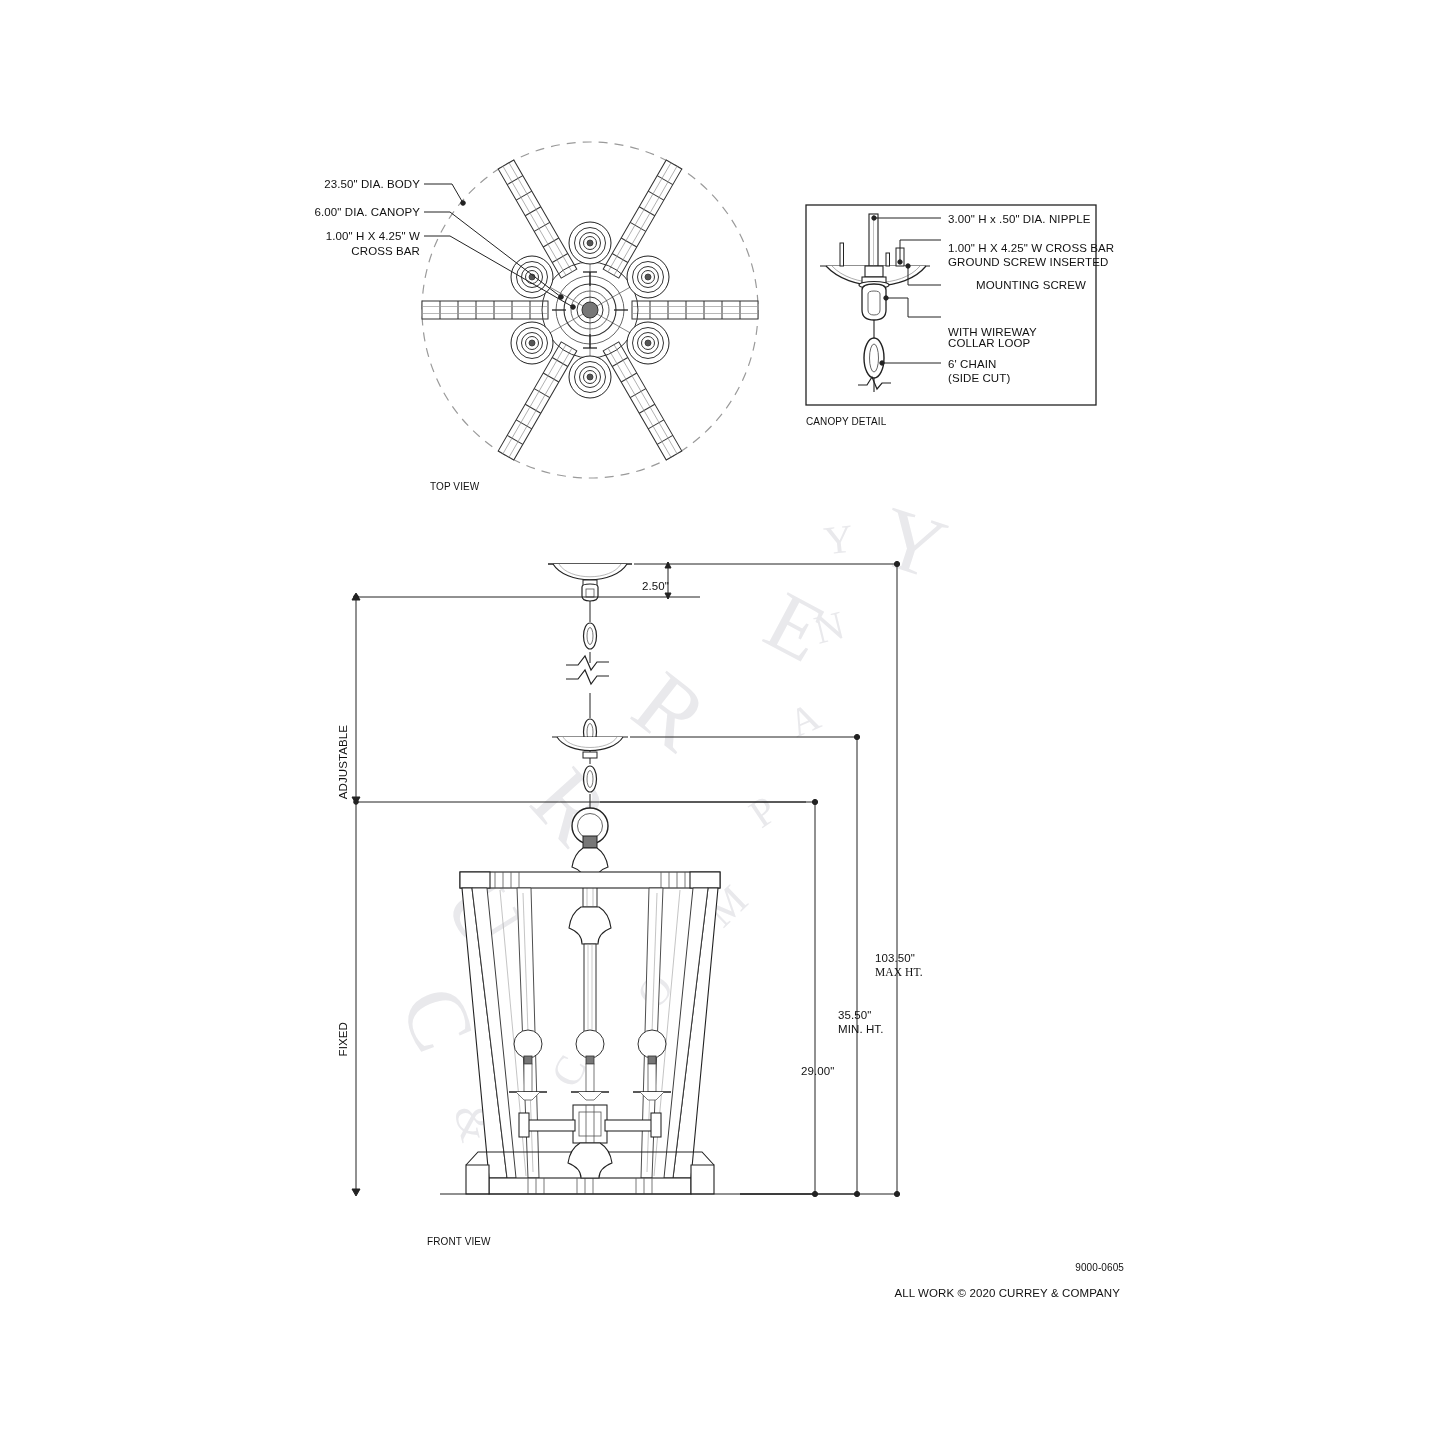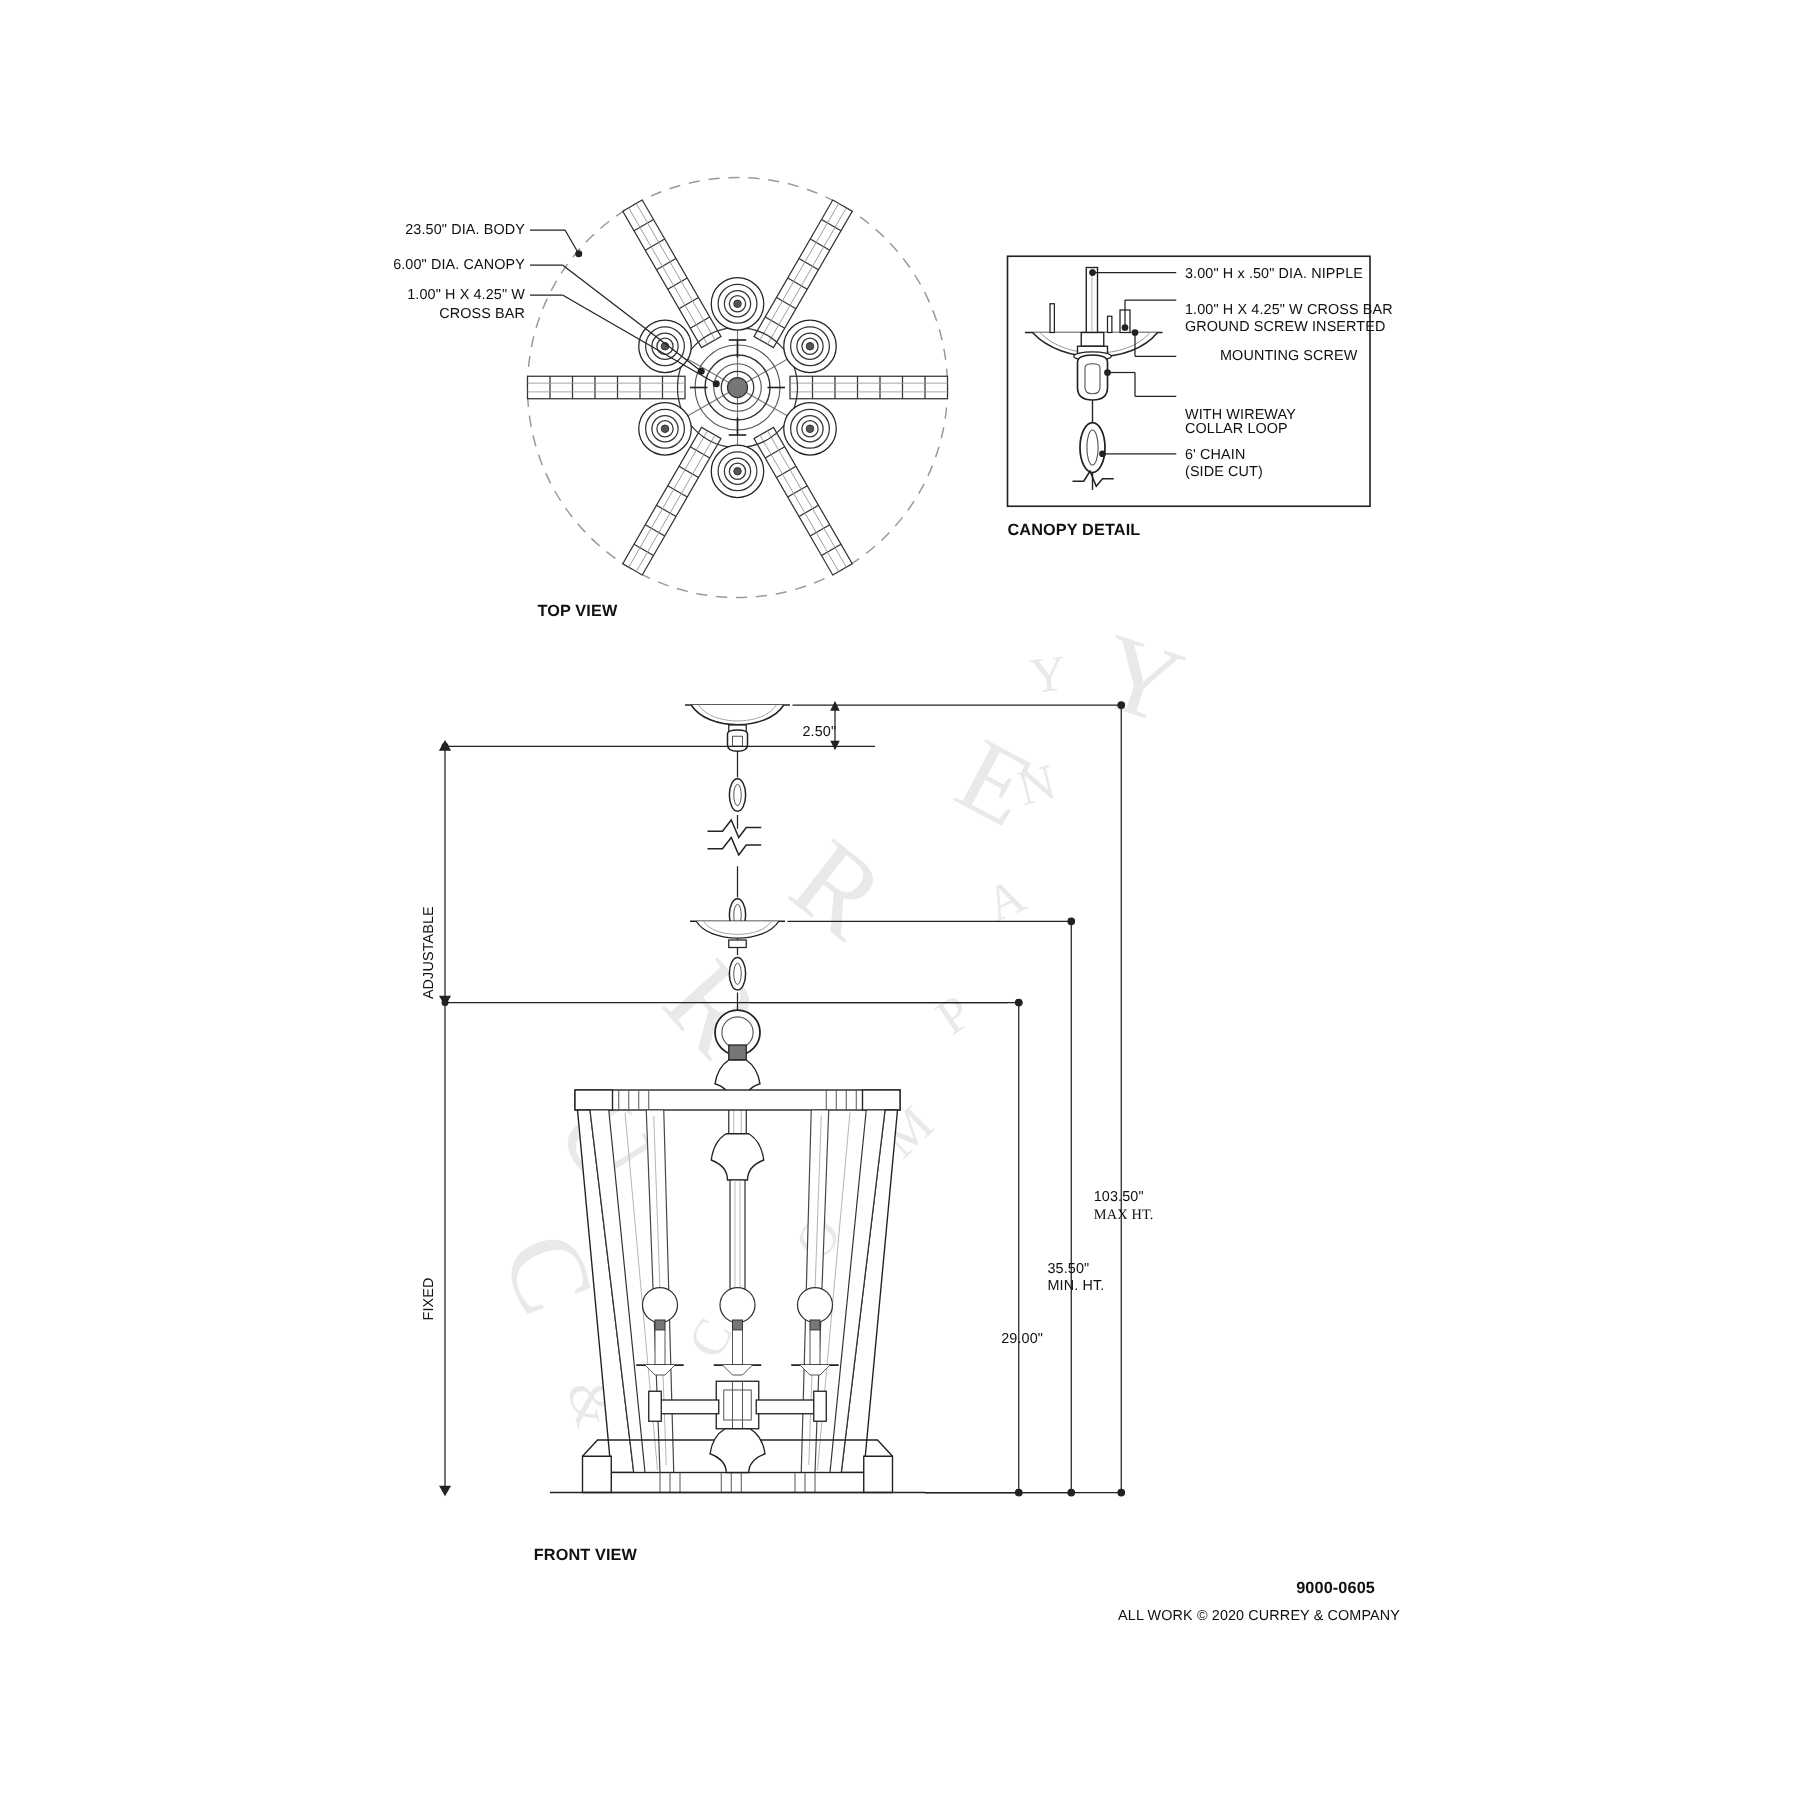--- a/index.html
+++ b/index.html
@@ -7,21 +7,21 @@
   body{
     width:1445px;height:1445px;
     font-family:"Liberation Sans","DejaVu Sans",sans-serif;
     color:#1a1a1a;
     position:relative;
     overflow:hidden;
   }
   #sheet{position:absolute;left:0;top:0;width:1445px;height:1445px;}
   svg.layer{position:absolute;left:0;top:0;width:1445px;height:1445px;}
   .txt{position:absolute;white-space:pre;font-size:11.5px;letter-spacing:0.1px;color:#111;line-height:1.28;}
-  .txt.b{font-size:13px;font-weight:bold;}
+  .txt.b{font-size:10px;}
   .txt.vert{transform-origin:0 0;}
   .right{text-align:right;}
   .wm{
     position:absolute;
     font-family:"Liberation Serif","DejaVu Serif",serif;
     color:#e9e9ec;
     user-select:none;
     pointer-events:none;
     font-size:82px;
     line-height:1;
@@ -441,16 +441,16 @@
   <div class="txt" style="left:838px;top:1008px;">35.50"</div>
   <div class="txt" style="left:838px;top:1022px;">MIN. HT.</div>
 
   <div class="txt" style="left:801px;top:1064px;">29.00"</div>
 
   <div class="txt vert" style="left:351px;top:725px;transform:rotate(-90deg) translate(-100%,-100%);">ADJUSTABLE</div>
   <div class="txt vert" style="left:351px;top:1022px;transform:rotate(-90deg) translate(-100%,-100%);">FIXED</div>
 
   <div class="txt b" style="left:427px;top:1236px;">FRONT VIEW</div>
 
-  <div class="txt b right" style="left:800px;top:1262px;width:300px;">9000-0605</div>
+  <div class="txt b right" style="left:824px;top:1262px;width:300px;">9000-0605</div>
   <div class="txt right" style="left:720px;top:1286px;width:400px;">ALL WORK © 2020 CURREY &amp; COMPANY</div>
 
 </div>
 
 </body></html>

